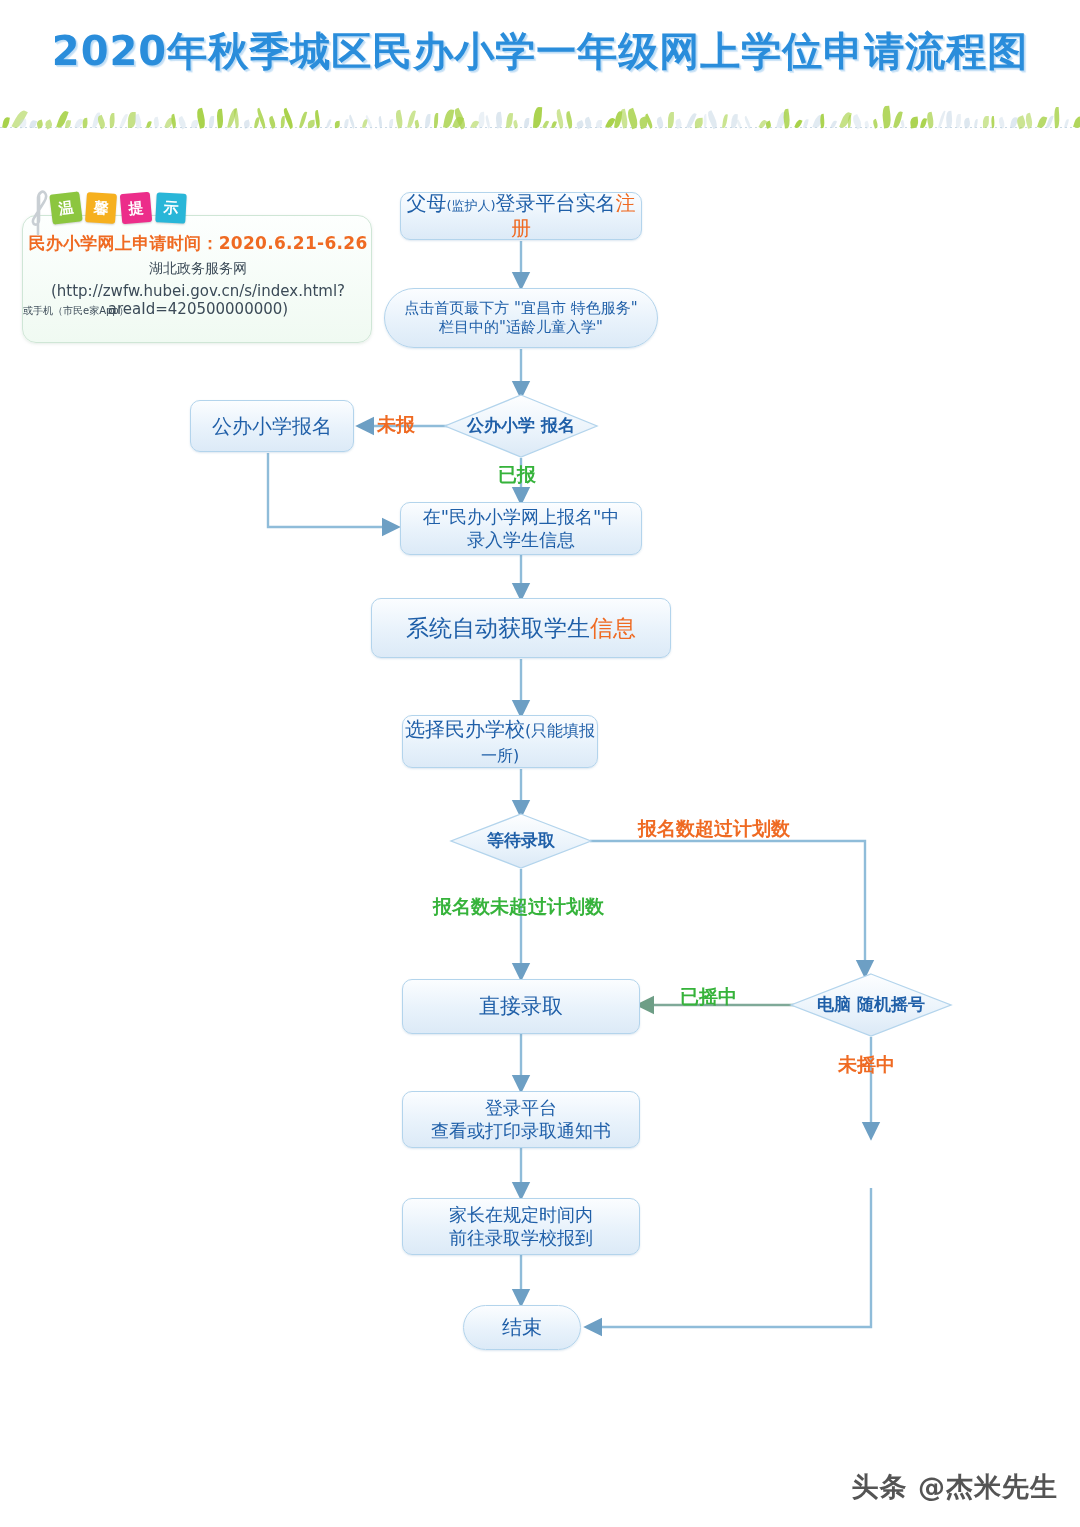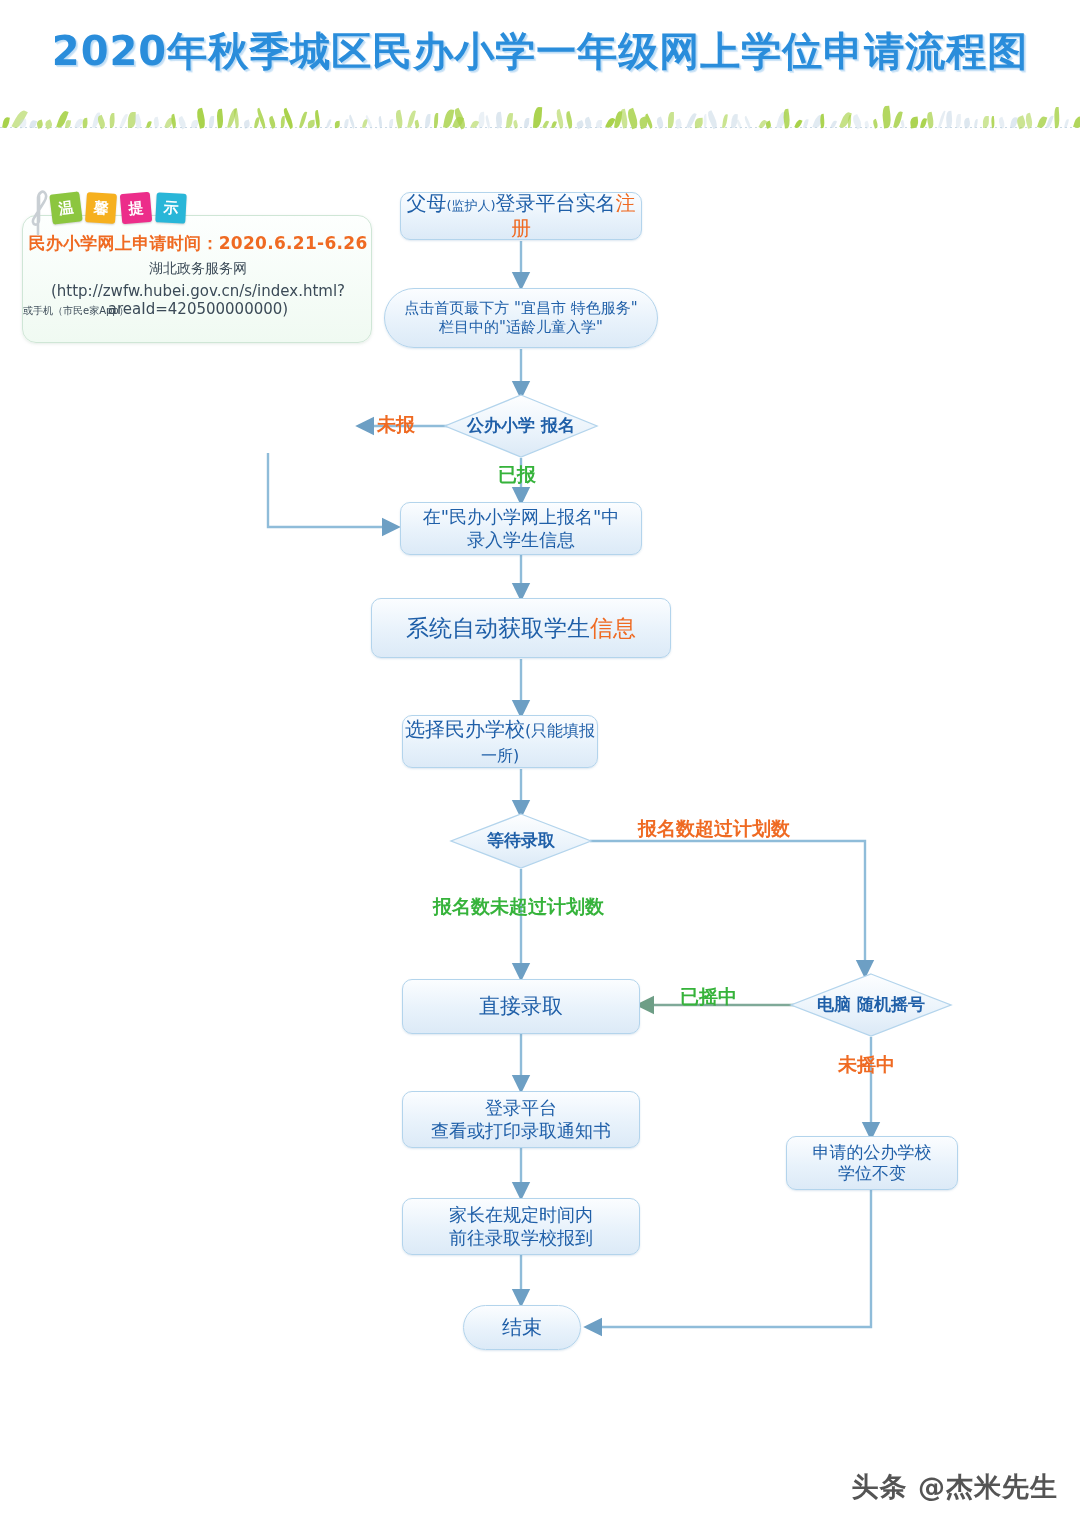--- a/index.html
+++ b/index.html
@@ -365,20 +365,23 @@
     </span>
   </div>
 
   <div class="node pill" style="left:384px; top:288px; width:274px; height:60px; font-size:15px;">
     <span>
       <span class="line2">点击首页最下方 "宜昌市 特色服务"</span>
       <span class="line2">栏目中的"适龄儿童入学"</span>
     </span>
   </div>
 
+  <div class="node" style="left:190px; top:400px; width:164px; height:52px;">
+    <span>公办小学报名</span>
+  </div>
 
   <div class="diamond-wrap" style="left:445px; top:395px; width:152px; height:62px;">
     <div class="diamond-label">
       <span>
         <span class="line2">公办小学</span>
         <span class="line2">报名</span>
       </span>
     </div>
   </div>
 
@@ -425,26 +428,20 @@
     <span>直接录取</span>
   </div>
 
   <div class="node" style="left:402px; top:1198px; width:238px; height:57px; font-size:18px;">
     <span>
       <span class="line2">家长在规定时间内</span>
       <span class="line2">前往录取学校报到</span>
     </span>
   </div>
 
-  <div class="node" style="left:786px; top:1136px; width:172px; height:54px; font-size:17px;">
-    <span>
-      <span class="line2">申请的公办学校</span>
-      <span class="line2">学位不变</span>
-    </span>
-  </div>
 
   <div class="node pill" style="left:463px; top:1305px; width:118px; height:45px; font-size:20px;">
     <span>结束</span>
   </div>
 
   <div class="edge-label orange" style="left:377px; top:412px;">未报</div>
 
   <div class="edge-label green" style="left:498px; top:462px;">已报</div>
 
   <div class="edge-label orange" style="left:638px; top:816px;">报名数超过计划数</div>

